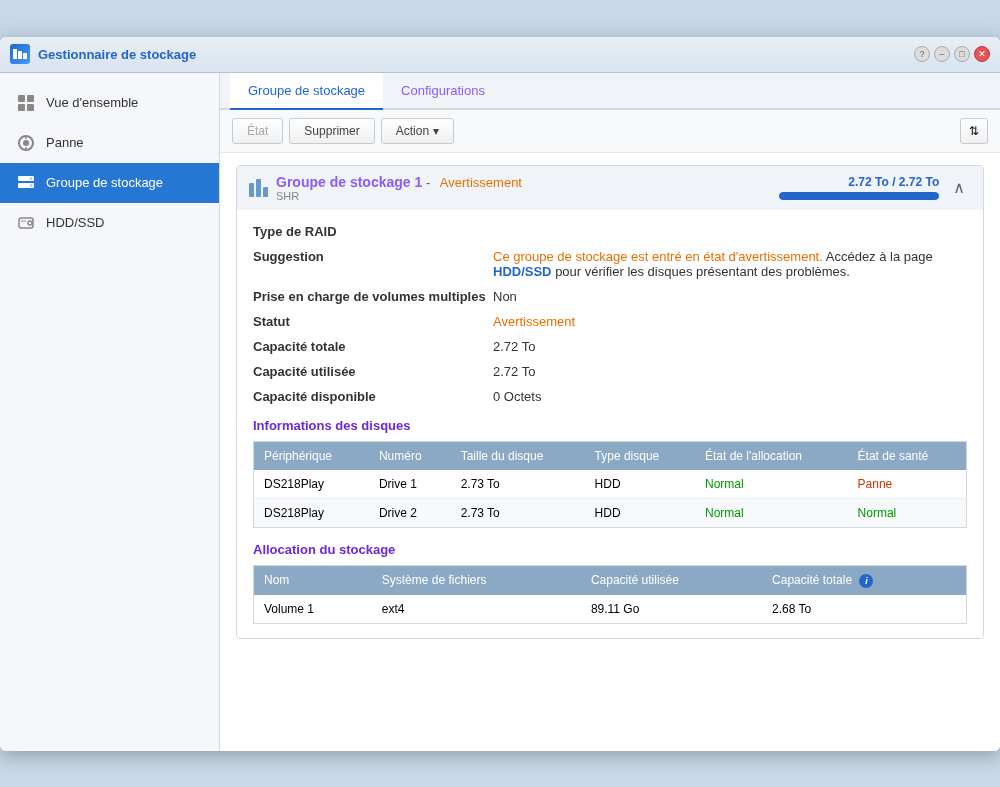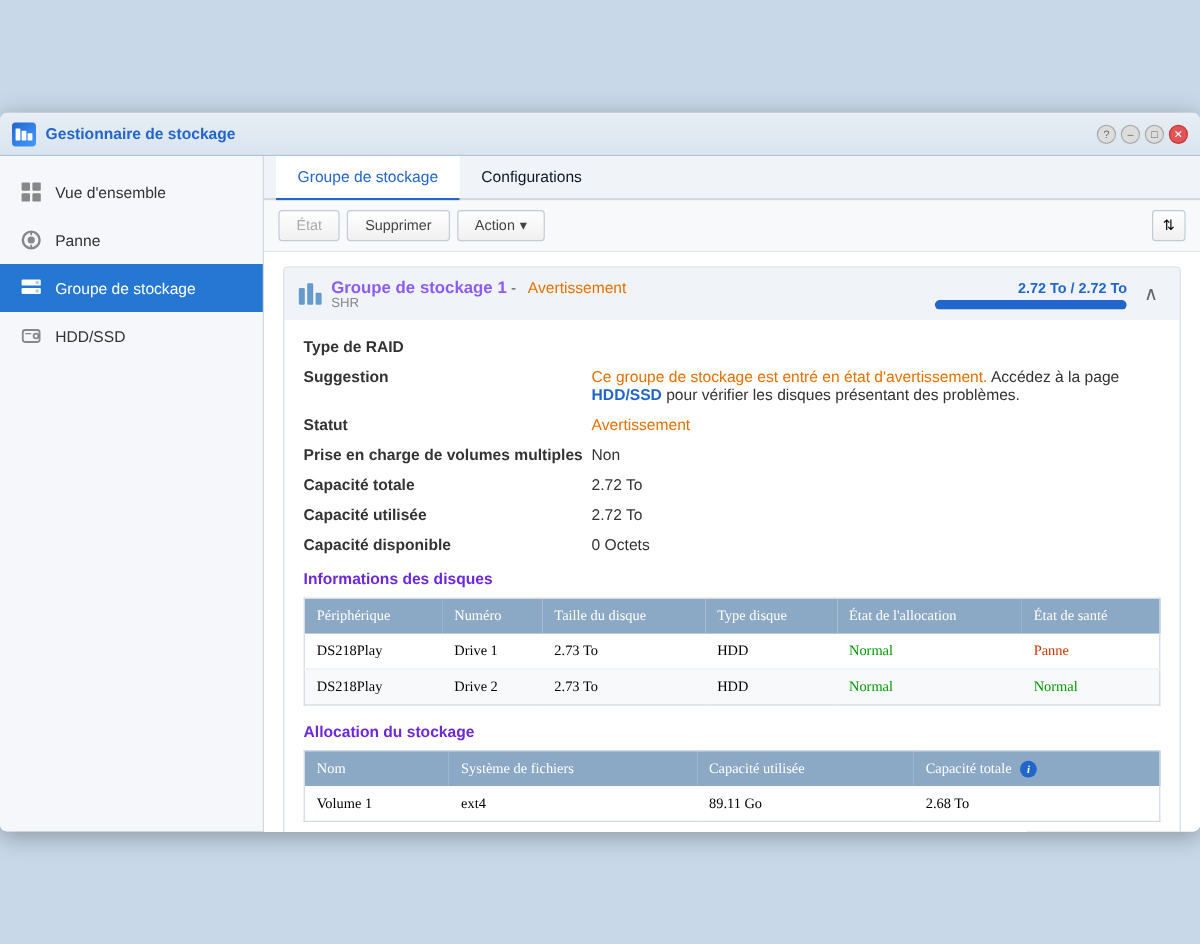--- a/index.html
+++ b/index.html
@@ -7,21 +7,21 @@
       font-family: 'Segoe UI', Arial, sans-serif;
       font-size: 13px;
       background: #c8d8e8;
       display: flex;
       justify-content: center;
       align-items: center;
       height: 100vh;
     }
     .window {
       width: 1000px;
-      height: 599px;
+      height: 714px;
       background: #f0f4f8;
       border-radius: 6px;
       box-shadow: 0 4px 20px rgba(0,0,0,0.3);
       display: flex;
       flex-direction: column;
       overflow: hidden;
     }
     .title-bar {
       background: linear-gradient(180deg, #e8eef4 0%, #d8e4f0 100%);
       height: 36px;
@@ -112,21 +112,21 @@
     .tab-bar {
       display: flex;
       border-bottom: 2px solid #d0d8e0;
       background: #f0f4f8;
       padding: 0 10px;
     }
     .tab {
       padding: 10px 18px;
       cursor: pointer;
       font-size: 13px;
-      color: #0f172a;
+      color: #8b5cf6;
       border-bottom: 2px solid transparent;
       margin-bottom: -2px;
     }
     .tab.active {
       color: #2266cc;
       border-bottom: 2px solid #2266cc;
       background: white;
       font-weight: 500;
     }
     .toolbar {
@@ -263,21 +263,20 @@
       font-weight: 700;
       color: #6d28d9;
       font-size: 13px;
       margin: 14px 0 8px 0;
     }
     .data-table {
       width: 100%;
       border-collapse: collapse;
       font-size: 12px;
       border: 1px solid #d0d8e0;
-      font-family: Liberation Serif, serif;
     }
     .data-table th {
       background: #8ba8c4;
       color: white;
       padding: 7px 10px;
       text-align: left;
       font-weight: 500;
     }
     .data-table td {
       padding: 7px 10px;
@@ -431,26 +430,26 @@
             <div class="detail-row">
               <div class="detail-label">Suggestion</div>
               <div class="detail-value">
                 <span style="color:#e87000">Ce groupe de stockage est entré en état d'avertissement.</span>
                 <span> Accédez à la page </span>
                 <a href="#">HDD/SSD</a>
                 <span> pour vérifier les disques présentant des problèmes.</span>
               </div>
             </div>
             <div class="detail-row">
+              <div class="detail-label">Prise en charge de volumes multiples</div>
+              <div class="detail-value">Non</div>
+            </div>
+            <div class="detail-row">
               <div class="detail-label">Statut</div>
               <div class="detail-value status-warning">Avertissement</div>
-            </div>
-            <div class="detail-row">
-              <div class="detail-label">Prise en charge de volumes multiples</div>
-              <div class="detail-value">Non</div>
             </div>
             <div class="detail-row">
               <div class="detail-label">Capacité totale</div>
               <div class="detail-value">2.72 To</div>
             </div>
             <div class="detail-row">
               <div class="detail-label">Capacité utilisée</div>
               <div class="detail-value">2.72 To</div>
             </div>
             <div class="detail-row">

